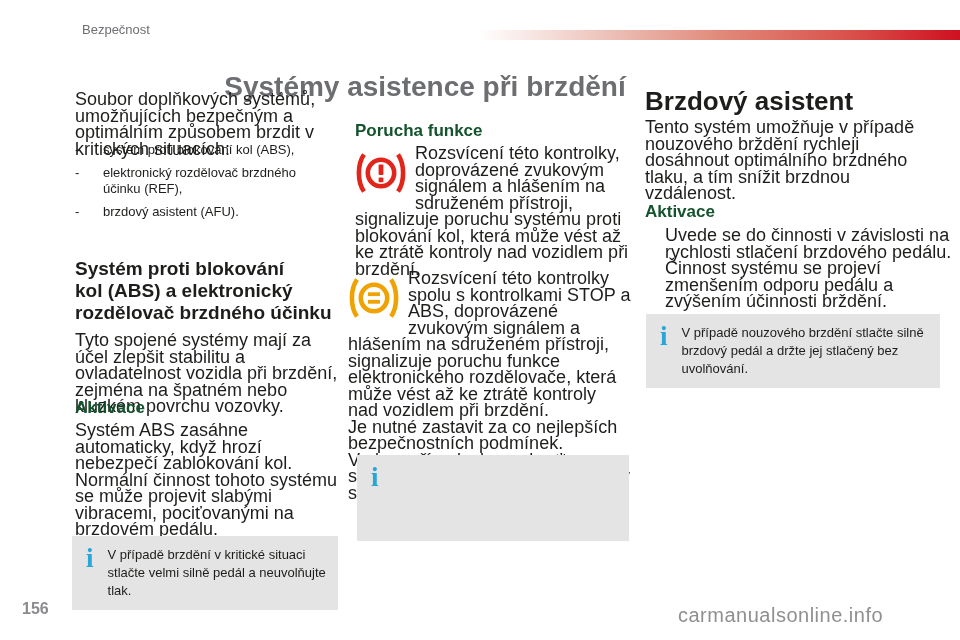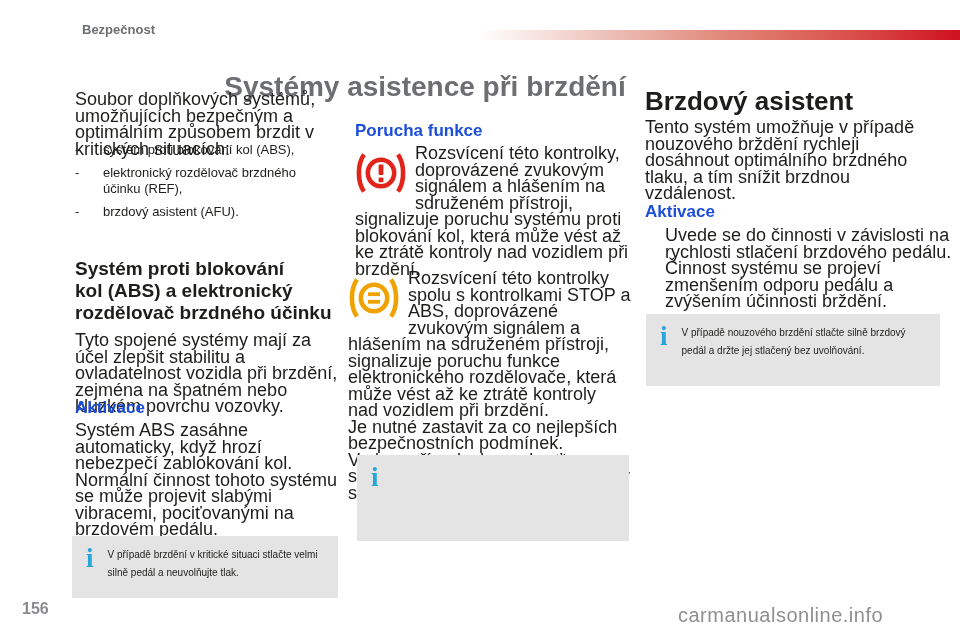--- a/index.html
+++ b/index.html
@@ -3,54 +3,54 @@
 <meta charset="utf-8">
 <style>
   html,body{margin:0;padding:0;}
   body{
     width:960px;height:640px;position:relative;overflow:hidden;
     background:#ffffff;color:#1d1d1b;
     font-family:"Liberation Sans", sans-serif;
   }
   .abs{position:absolute;}
   .section-label{
-    left:75px;top:22px;font-size:13px;font-weight:bold;color:#6d6e71;padding-left:7px;
+    left:75px;top:22px;font-size:13px;font-weight:normal;color:#6d6e71;padding-left:7px;
   }
   .red-bar{
     left:479px;top:30px;width:481px;height:10px;
     background:linear-gradient(90deg,#ffffff 0%,#eec5bd 25%,#e18a7b 50%,#d94f48 78%,#cf1020 100%);
   }
   .page-title{
     left:75px;top:52px;width:700px;
     font-size:28px;font-weight:bold;color:#6d6e71;letter-spacing:0px;text-align:center;
   }
   p,h2,h3{margin:0;}
   .body-text{font-size:18px;line-height:16.5px;color:#1d1d1b;white-space:pre-line;}
   .sub-heading{font-size:19px;line-height:22px;font-weight:bold;color:#1d1d1b;white-space:pre-line;}
-  .minor-heading{font-size:17px;font-weight:bold;color:#1d4ed8;}
+  .minor-heading{font-size:17px;font-weight:bold;color:#14532d;}
   
   .left-intro{left:75px;top:91px;width:262px;}
   .bullet-list{left:75px;top:142px;width:262px;}
   .bullet-row{display:flex;font-size:13px;line-height:16.5px;margin-bottom:6px;}
   .bullet-dash{width:14px;flex:0 0 14px;margin-right:14px;}
   .abs-heading{left:75px;top:258px;width:275px;}
   .abs-body{left:75px;top:332px;width:268px;}
   .left-aktivace{left:75px;top:398px;}
   .left-aktivace-body{left:75px;top:422px;width:268px;}
   
   .note{
     background:#e4e4e4;display:flex;align-items:flex-start;
     padding:10px 12px 10px 14px;box-sizing:border-box;
   }
   .note-i{
     font-family:"Liberation Serif", serif;font-weight:bold;
     color:#29a5d7;font-size:27px;line-height:24px;
     margin-right:14px;flex:0 0 auto;
   }
-  .note-text{font-size:10px;line-height:18px;color:#1d1d1b;}
+  .note-text{font-size:13px;line-height:18px;color:#1d1d1b;}
   .note-left{left:72px;top:536px;width:266px;min-height:62px;}
   .note-mid{left:357px;top:455px;width:272px;min-height:86px;}
   .note-right{left:646px;top:314px;width:294px;min-height:72px;}
   
   .fault-heading{left:355px;top:121px;}
   .fault-abs{left:355px;top:145px;width:276px;}
   .fault-ebd{left:348px;top:270px;width:283px;}
   .lamp-float{float:left;width:52px;height:64px;margin-right:8px;}
   .lamp-float svg{display:block;margin-top:6px;}
   

